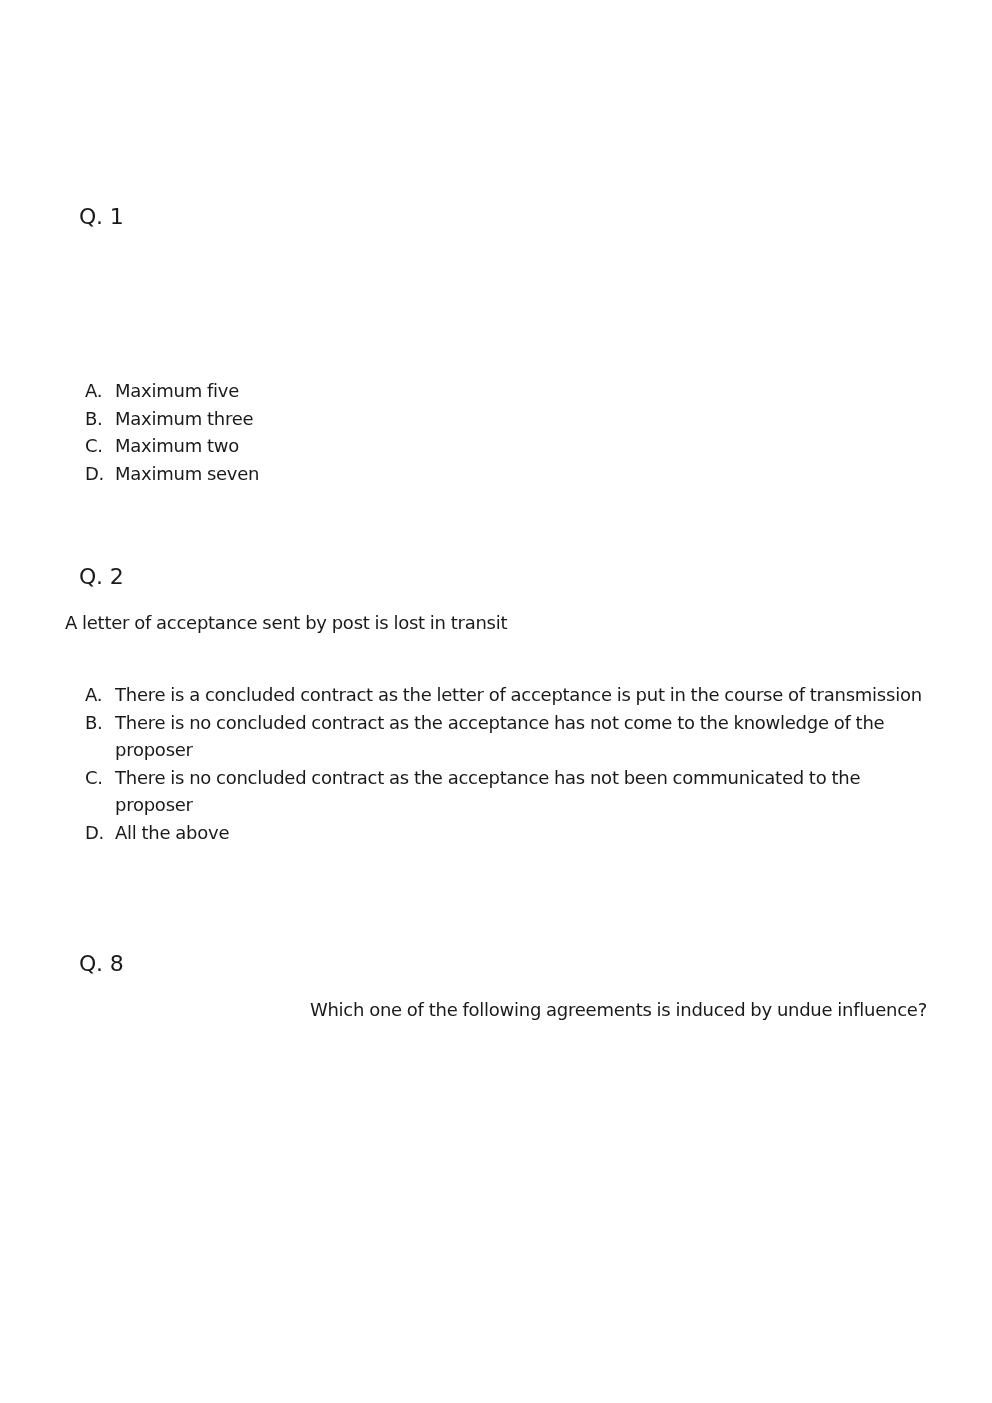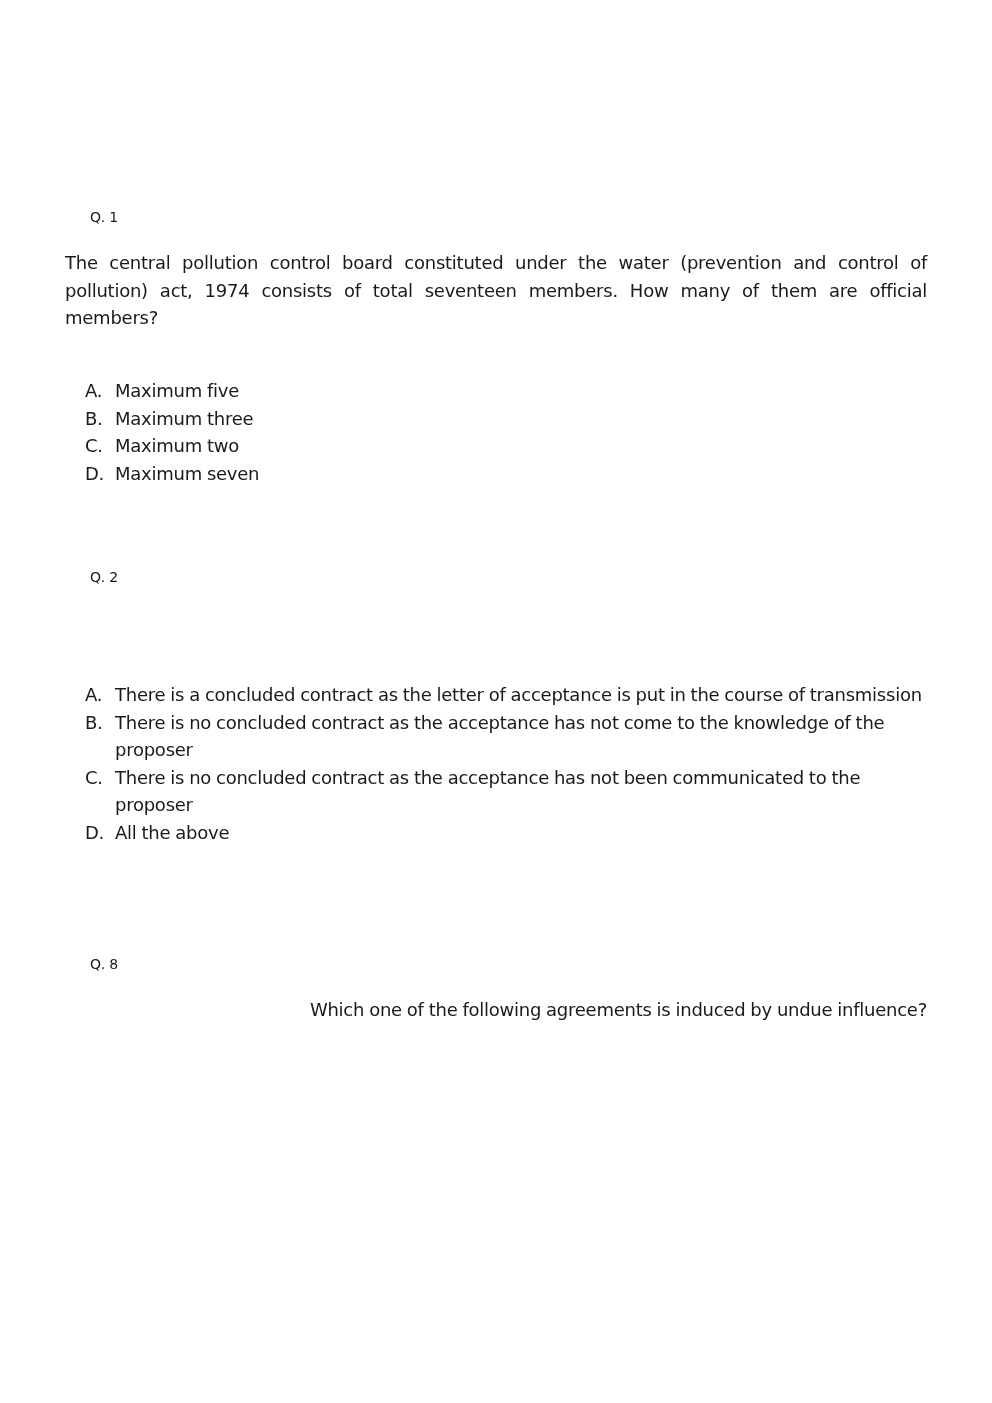--- a/index.html
+++ b/index.html
@@ -15,22 +15,22 @@
       font-family: "DejaVu Sans", sans-serif;
       color: #1a1a1a;
     }
     .page {
       position: absolute;
       left: 0; top: 0;
       width: 992px; height: 1403px;
     }
     .qnum {
       position: absolute;
-      left: 90px;
-      font-size: 14px;
+      left: 79px;
+      font-size: 22px;
       letter-spacing: -0.2px;
       line-height: 22px;
     }
     .stem {
       position: absolute;
       left: 65px;
       width: 862px;
       font-size: 18px;
       line-height: 27.5px;
       text-align: justify;
@@ -60,41 +60,41 @@
       top: 0;
       width: 24px;
     }
   </style>
 </head>
 <body>
 
 <div class="page">
 
   <div class="qnum" style="top:206px;">Q. 1</div>
-  <div class="stem" style="top:249px;">The central pollution control board constituted under the water (prevention and control of pollution) act, 1974 consists of total seventeen members. How many of them are official members?</div>
   <ul class="options" style="top:377px;">
     <li class="option">
       <span class="letter">A.</span>
       <span>Maximum five</span>
     </li>
     <li class="option">
       <span class="letter">B.</span>
       <span>Maximum three</span>
     </li>
     <li class="option">
       <span class="letter">C.</span>
       <span>Maximum two</span>
     </li>
     <li class="option">
       <span class="letter">D.</span>
       <span>Maximum seven</span>
     </li>
   </ul>
 
   <div class="qnum" style="top:566px;">Q. 2</div>
+  <div class="stem single" style="top:609px;">A letter of acceptance sent by post is lost in transit</div>
   <ul class="options" style="top:681px;">
     <li class="option">
       <span class="letter">A.</span>
       <span>There is a concluded contract as the letter of acceptance is put in the course of transmission</span>
     </li>
     <li class="option">
       <span class="letter">B.</span>
       <span>There is no concluded contract as the acceptance has not come to the knowledge of the proposer</span>
     </li>
     <li class="option">

